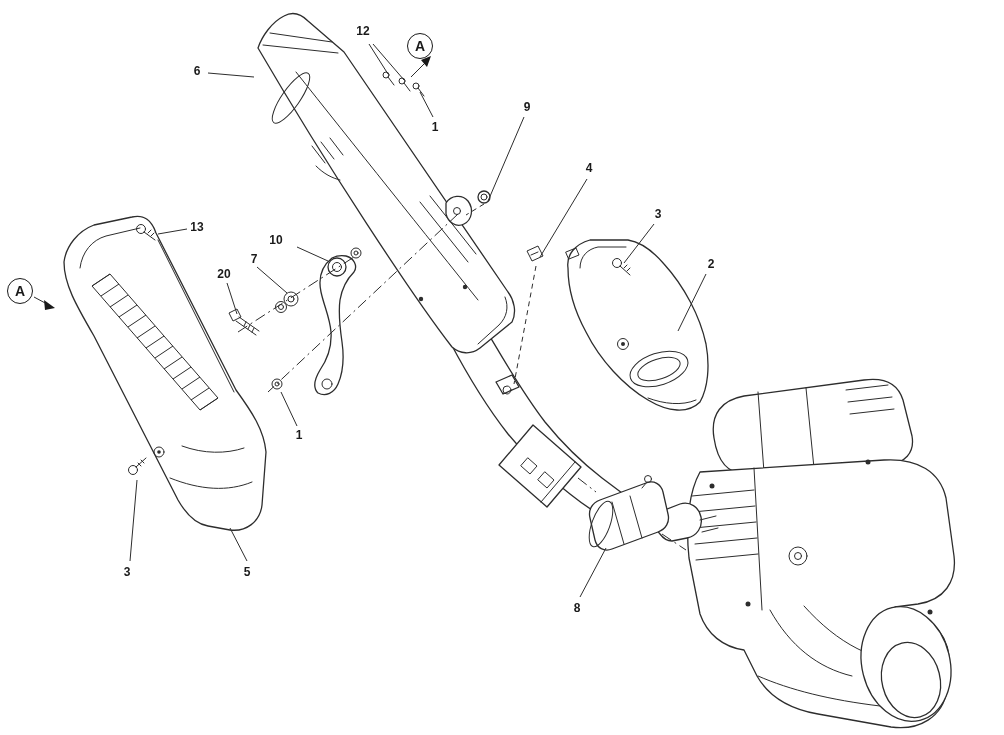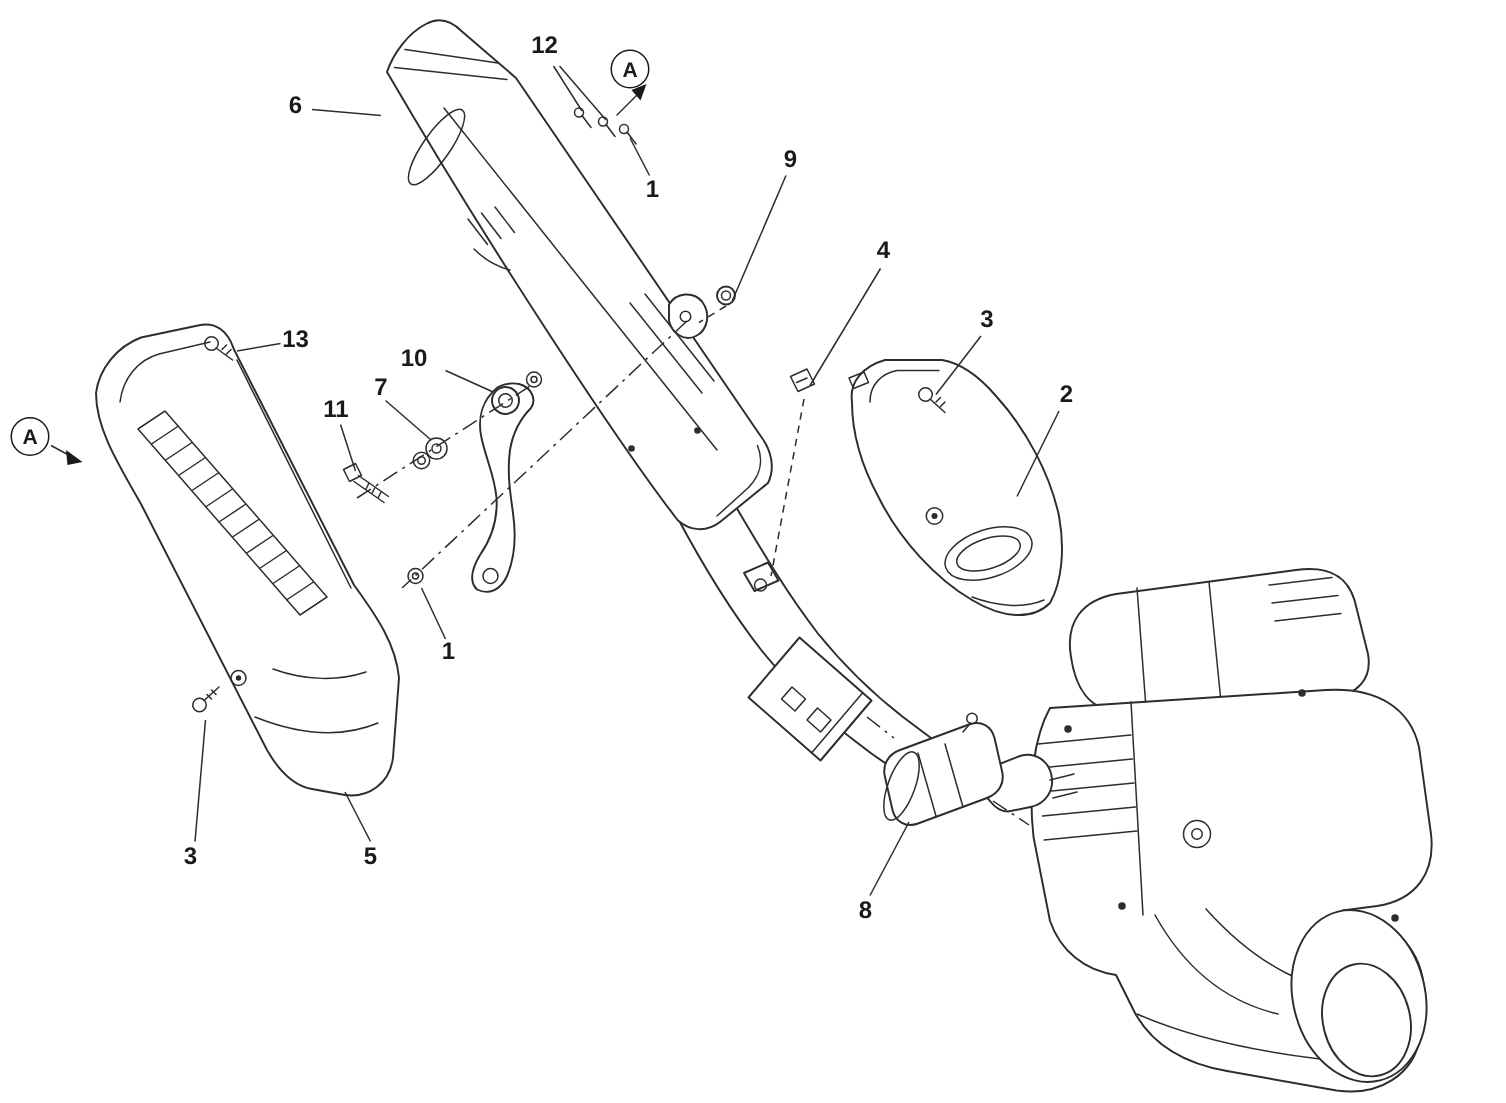--- a/index.html
+++ b/index.html
@@ -12,21 +12,21 @@
   .sw{fill:#ffffff;stroke:#2d2d2d;stroke-width:1.3;stroke-linejoin:round;}
   .thin{stroke-width:1;}
   .dot{fill:#2d2d2d;stroke:none;}
   .axis{fill:none;stroke:#2d2d2d;stroke-width:1;stroke-dasharray:11 4 2 4;}
   .dash{fill:none;stroke:#2d2d2d;stroke-width:1;stroke-dasharray:5 4;}
   .leader{fill:none;stroke:#2d2d2d;stroke-width:1;}
   .hatch{fill:none;stroke:#2d2d2d;stroke-width:1;}
   .arrow{fill:#1a1a1a;stroke:none;}
   .callout{
     position:absolute;transform:translate(-50%,-50%);
-    font-size:16px;font-weight:700;color:#1a1a1a;line-height:1;
+    font-size:12px;font-weight:700;color:#1a1a1a;line-height:1;
     white-space:nowrap;user-select:none;
   }
   .view-marker{
     position:absolute;transform:translate(-50%,-50%);
     width:24px;height:24px;border:1.6px solid #1a1a1a;border-radius:50%;
     display:flex;align-items:center;justify-content:center;
     font-size:14px;font-weight:700;color:#1a1a1a;background:#ffffff;
   }
 </style>
 </head>
@@ -219,21 +219,21 @@
   <div class="callout" style="left:197px;top:71px">6</div>
   <div class="callout" style="left:363px;top:31px">12</div>
   <div class="callout" style="left:435px;top:127px">1</div>
   <div class="callout" style="left:527px;top:107px">9</div>
   <div class="callout" style="left:589px;top:168px">4</div>
   <div class="callout" style="left:658px;top:214px">3</div>
   <div class="callout" style="left:711px;top:264px">2</div>
   <div class="callout" style="left:197px;top:227px">13</div>
   <div class="callout" style="left:276px;top:240px">10</div>
   <div class="callout" style="left:254px;top:259px">7</div>
-  <div class="callout" style="left:224px;top:274px">11</div>
+  <div class="callout" style="left:224px;top:274px">20</div>
   <div class="callout" style="left:299px;top:435px">1</div>
   <div class="callout" style="left:127px;top:572px">3</div>
   <div class="callout" style="left:247px;top:572px">5</div>
   <div class="callout" style="left:577px;top:608px">8</div>
 
   <div class="view-marker" style="left:420px;top:46px">
     <span>A</span>
   </div>
   <div class="view-marker" style="left:20px;top:291px">
     <span>A</span>

